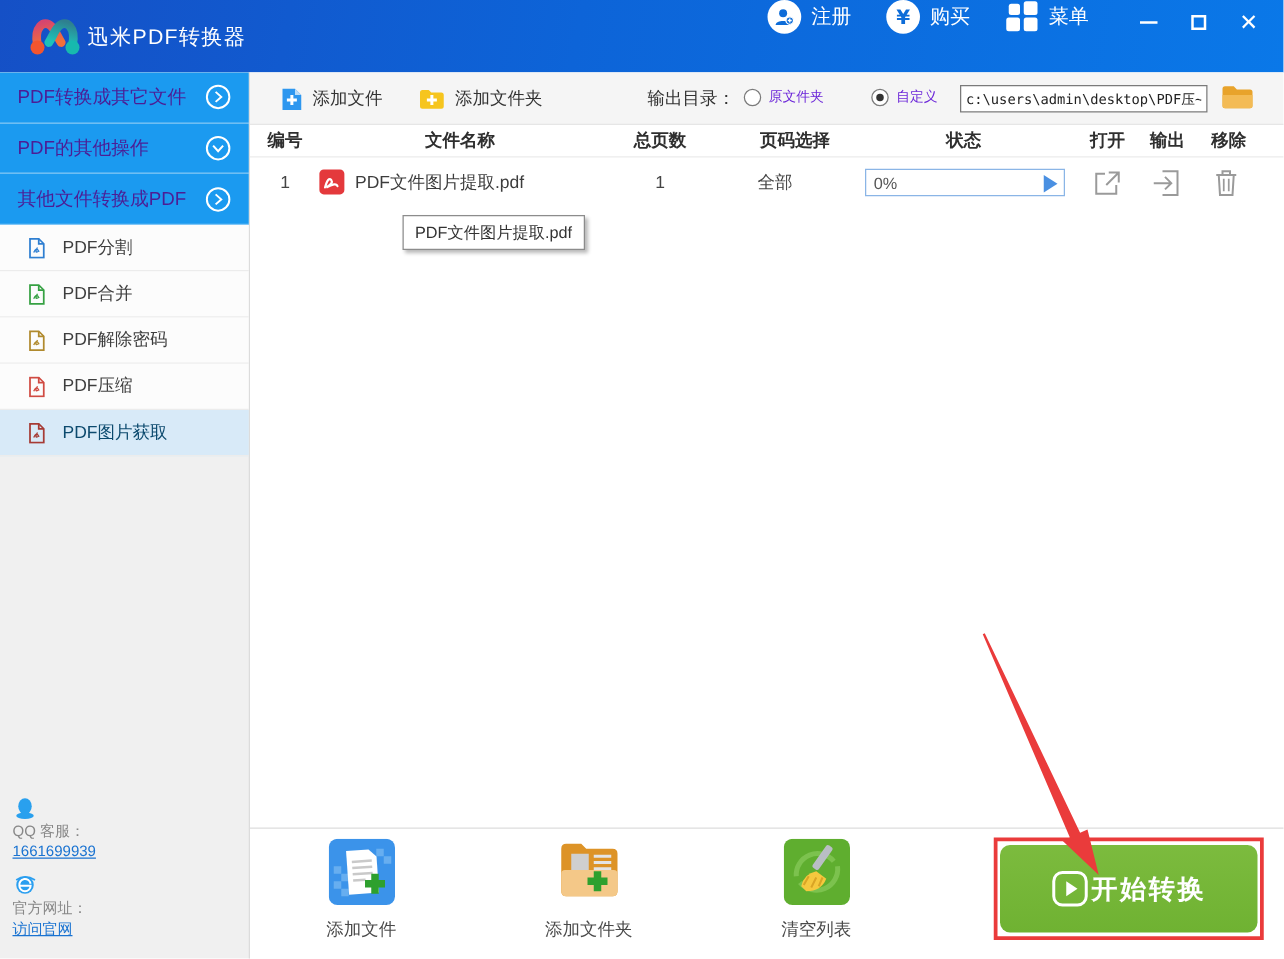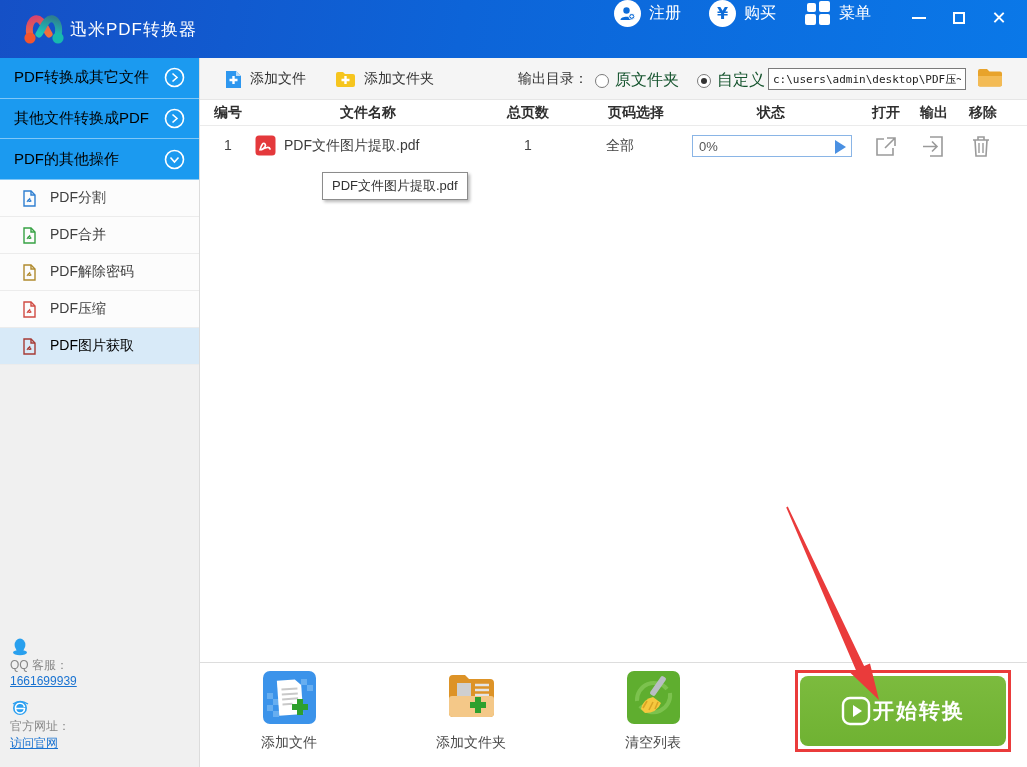--- a/index.html
+++ b/index.html
@@ -23,41 +23,41 @@
   .grid-icon .c { width:11px; height:11px; left:1px; bottom:1px; }
   .grid-icon .d { width:11px; height:11px; right:0; bottom:1px; }
   .win-btns { display:flex; align-items:center; margin-right:8px; }
   .win-btn { width:40px; height:36px; display:flex; align-items:center; justify-content:center; color:#fff; cursor:pointer; }
   .win-min { width:14px; height:2px; background:#fff; }
   .win-max { width:12px; height:12px; border:2px solid #fff; }
   .win-close { font-size:18px; line-height:1; font-weight:bold; }
 
   
   .sidebar { position:absolute; left:0; top:58px; width:200px; bottom:0; background:#f0f0f0; border-right:1px solid #dcdcdc; }
-  .side-group { height:40.7px; background:#1b9af0; color:#000000; display:flex; align-items:center; padding:0 14px;
+  .side-group { height:40.7px; background:#1b9af0; color:#4c1d95; display:flex; align-items:center; padding:0 14px;
     border-bottom:1px solid rgba(255,255,255,.45); font-size:15px; cursor:pointer; }
   .side-group .glabel { flex:1; }
   .side-item { height:37px; background:#fcfcfc; display:flex; align-items:center; padding-left:22px;
     border-bottom:1px solid #ececec; font-size:14px; color:#3e3e3e; cursor:pointer; }
   .side-item .doc-ic { display:flex; margin-right:13px; }
-  .side-item.active { background:#d8eaf8; color:#000000; }
+  .side-item.active { background:#d8eaf8; color:#0c4a6e; }
   .side-footer { position:absolute; left:0; bottom:10px; width:200px; font-size:12px; color:#888; }
   .sf-row { display:flex; align-items:flex-start; padding:5px 0 5px 10px;flex-direction:column; }
   .sf-row .fic { width:20px; height:20px; margin-right:8px; display:flex; align-items:center; justify-content:center; }
   .sf-row a { color:#1a73d1; text-decoration:underline; cursor:pointer; }
   .sf-label { margin-right:4px; }
 
   
   .main { position:absolute; left:200px; top:58px; width:827px; bottom:0; background:#fff; }
 
   .toolbar { position:absolute; left:0; top:0; width:827px; height:42px; background:#f5f5f5; border-bottom:1px solid #e6e6e6; }
   .tool-btn { position:absolute; top:0; height:42px; display:flex; align-items:center; font-size:14px; color:#333; cursor:pointer; }
   .tool-btn svg { margin-right:8px; }
   .out-label { position:absolute; left:318px; top:12px; font-size:14px; color:#333; }
-  .radio-wrap { position:absolute; top:12px; display:flex; align-items:center; font-size:16px; color:#14532d; cursor:pointer; }
+  .radio-wrap { position:absolute; top:12px; display:flex; align-items:flex-end; font-size:11px; color:#6d28d9; cursor:pointer; }
   .radio { width:14px; height:14px; border:1px solid #7b7b7b; border-radius:50%; margin-right:6px; background:#fff; position:relative; }
   .radio.checked::after { content:""; position:absolute; left:3px; top:3px; width:6px; height:6px; border-radius:50%; background:#333; }
   .path-input { position:absolute; left:568px; top:10px; width:198px; height:22px; border:1px solid #7a7a7a;
     font-family:"DejaVu Sans Mono","Liberation Mono",monospace; font-size:11px; padding:0 4px; color:#222; background:#fff; }
   .folder-btn { position:absolute; left:776px; top:8px; width:28px; height:26px; background:transparent; border:none; cursor:pointer; }
 
   .thead { position:absolute; left:0; top:42px; width:827px; height:26px; border-bottom:1px solid #ebebeb; }
   .th { position:absolute; top:4px; transform:translateX(-50%); font-size:14px; font-weight:bold; color:#2f2f2f; white-space:nowrap; }
   .trow { position:absolute; left:0; top:68px; width:827px; height:40px; }
   .td-c { position:absolute; top:11px; transform:translateX(-50%); font-size:14px; color:#444; white-space:nowrap; }
@@ -148,31 +148,31 @@
 
   <div class="sidebar">
     <div class="side-group">
       <span class="glabel">PDF转换成其它文件</span>
       <svg width="21" height="21" viewBox="0 0 21 21">
         <circle cx="10.5" cy="10.5" r="9" fill="none" stroke="#fff" stroke-width="1.6"></circle>
         <path d="M8.5,6.5 L13,10.5 L8.5,14.5" fill="none" stroke="#fff" stroke-width="1.6"></path>
       </svg>
     </div>
     <div class="side-group">
+      <span class="glabel">PDF的其他操作</span>
+      <svg width="21" height="21" viewBox="0 0 21 21">
+        <circle cx="10.5" cy="10.5" r="9" fill="none" stroke="#fff" stroke-width="1.6"></circle>
+        <path d="M6.5,8.5 L10.5,13 L14.5,8.5" fill="none" stroke="#fff" stroke-width="1.6"></path>
+      </svg>
+    </div>
+    <div class="side-group">
       <span class="glabel">其他文件转换成PDF</span>
       <svg width="21" height="21" viewBox="0 0 21 21">
         <circle cx="10.5" cy="10.5" r="9" fill="none" stroke="#fff" stroke-width="1.6"></circle>
         <path d="M8.5,6.5 L13,10.5 L8.5,14.5" fill="none" stroke="#fff" stroke-width="1.6"></path>
-      </svg>
-    </div>
-    <div class="side-group">
-      <span class="glabel">PDF的其他操作</span>
-      <svg width="21" height="21" viewBox="0 0 21 21">
-        <circle cx="10.5" cy="10.5" r="9" fill="none" stroke="#fff" stroke-width="1.6"></circle>
-        <path d="M6.5,8.5 L10.5,13 L14.5,8.5" fill="none" stroke="#fff" stroke-width="1.6"></path>
       </svg>
     </div>
 
     <div class="side-item">
       <span class="doc-ic" style="color: rgb(47, 127, 209);">
         <svg width="15" height="17" viewBox="0 0 15 17">
             <path d="M2,1 h7 l4,4 v11 h-11 z" fill="none" stroke="currentColor" stroke-width="1.4"></path>
             <path d="M9,1 v4 h4" fill="none" stroke="currentColor" stroke-width="1.4"></path>
             <path d="M5,12 q2,-5 4,-1 q-4,2 -1,-3" fill="none" stroke="currentColor" stroke-width="1.1"></path>
           </svg>

